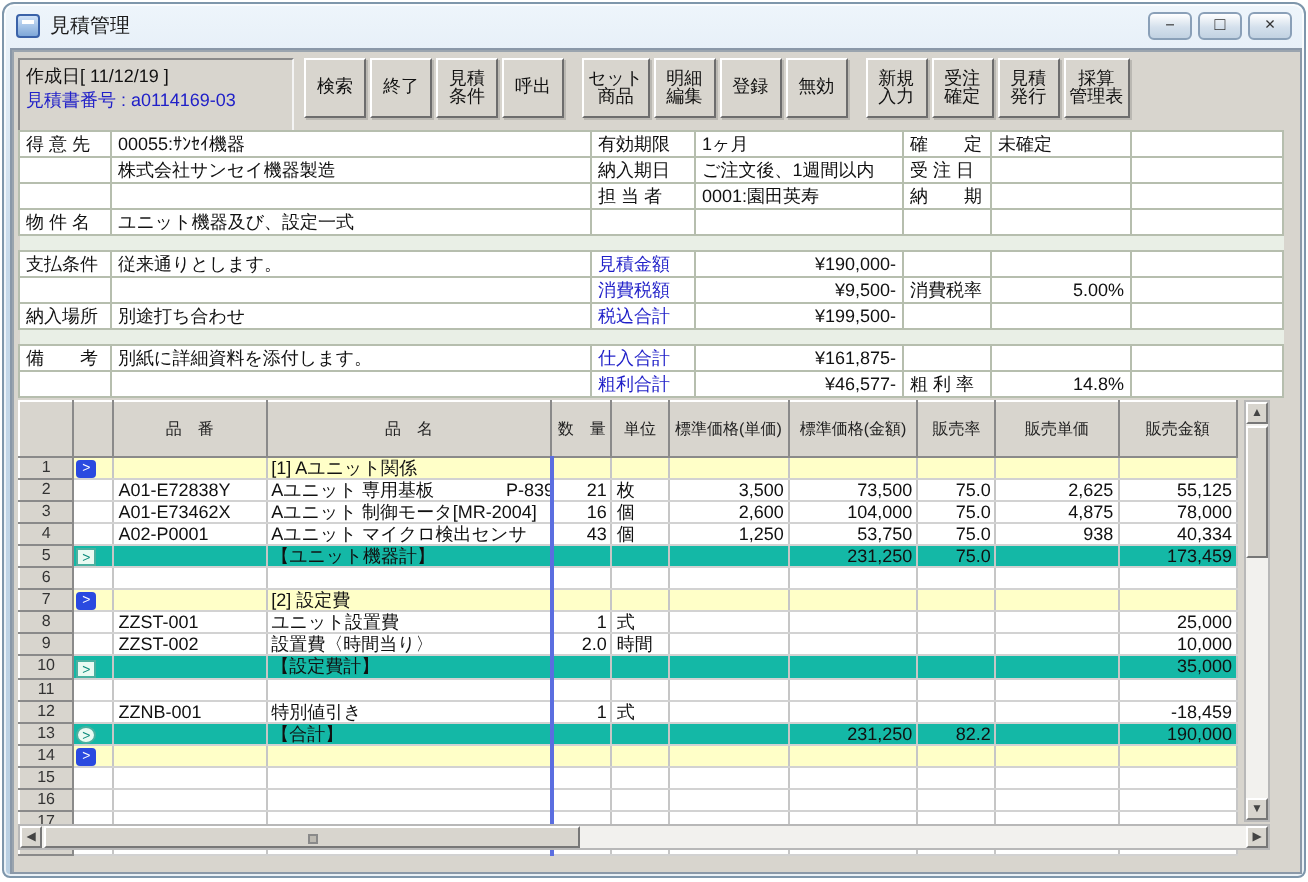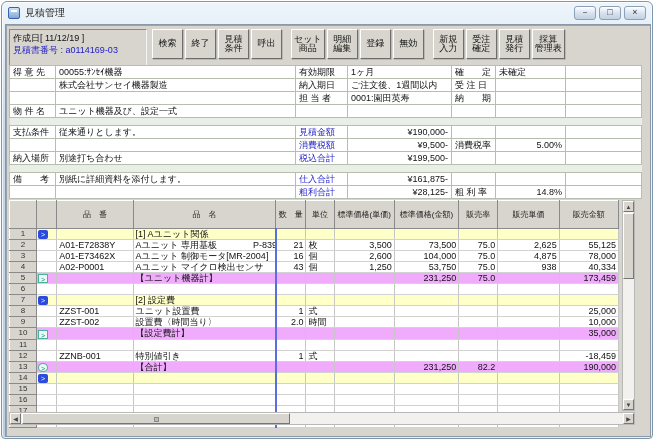--- a/index.html
+++ b/index.html
@@ -48,21 +48,21 @@
   .gridwrap { position:absolute; left:3px; top:175px; }
   table.grid { border-collapse:collapse; table-layout:fixed; width:610px; background:#fff; }
   table.grid th { height:28px; font-size:8px; font-weight:normal; color:#222; background:#d8d5ce;
     border:1px solid; border-color:#ffffff #8a8a8a #8a8a8a #ffffff; padding:0; overflow:hidden; white-space:nowrap; }
   table.grid td { height:11px; font-size:9px; line-height:10px; padding:0 2px; border-right:1px solid #c6c6c6;
     border-bottom:1px solid #d2d2d2; overflow:hidden; white-space:nowrap; color:#111; }
   table.grid td.rownum { background:#d8d5ce; border:1px solid; border-color:#ffffff #8a8a8a #8a8a8a #ffffff;
     text-align:center; color:#333; font-size:8px; }
   table.grid td.markercell { text-align:left; padding:0 1px; }
   tr.r-group td { background:#ffffc8; }
-  tr.r-subtotal td { background:#f0abfc; }
+  tr.r-subtotal td { background:#14b8a6; }
   tr.r-group td.rownum, tr.r-subtotal td.rownum { background:#d8d5ce; }
   td.c-name { border-right:2px solid #5b6ee0 !important; }
   td.c-qty, td.c-std_unit, td.c-std_amt, td.c-rate, td.c-sale_unit, td.c-sale_amt { text-align:right; }
   td.c-rate, td.c-sale_unit, td.c-sale_amt { color:#2030cc; }
   .mk { display:inline-block; width:10px; height:9px; font-size:7px; line-height:9px; text-align:center; vertical-align:middle; }
   .mk-item { background:#2a4ae0; color:#fff; border-radius:2px; }
   .mk-subtotal { background:#eafaf2; color:#0a8a7a; border:1px solid #4ab0a0; }
   .mk-total { background:#eafaf2; color:#0a8a7a; border:1px solid #4ab0a0; border-radius:50%; }
 
   
@@ -207,21 +207,21 @@
         <td class="money lab">仕入合計</td>
         <td class="money vr">¥161,875-</td>
         <td></td>
         <td class="money"></td>
         <td class="money"></td>
       </tr>
       <tr>
         <td class="lbl"></td>
         <td></td>
         <td class="money lab">粗利合計</td>
-        <td class="money vr">¥28,125-</td>
+        <td class="money vr">¥46,577-</td>
         <td class="lbl">粗 利 率</td>
         <td class="money vr">14.8%</td>
         <td class="money"></td>
       </tr>
     </tbody>
       </table>
 
     <div class="gridwrap">
       <table class="grid">
         <colgroup>

